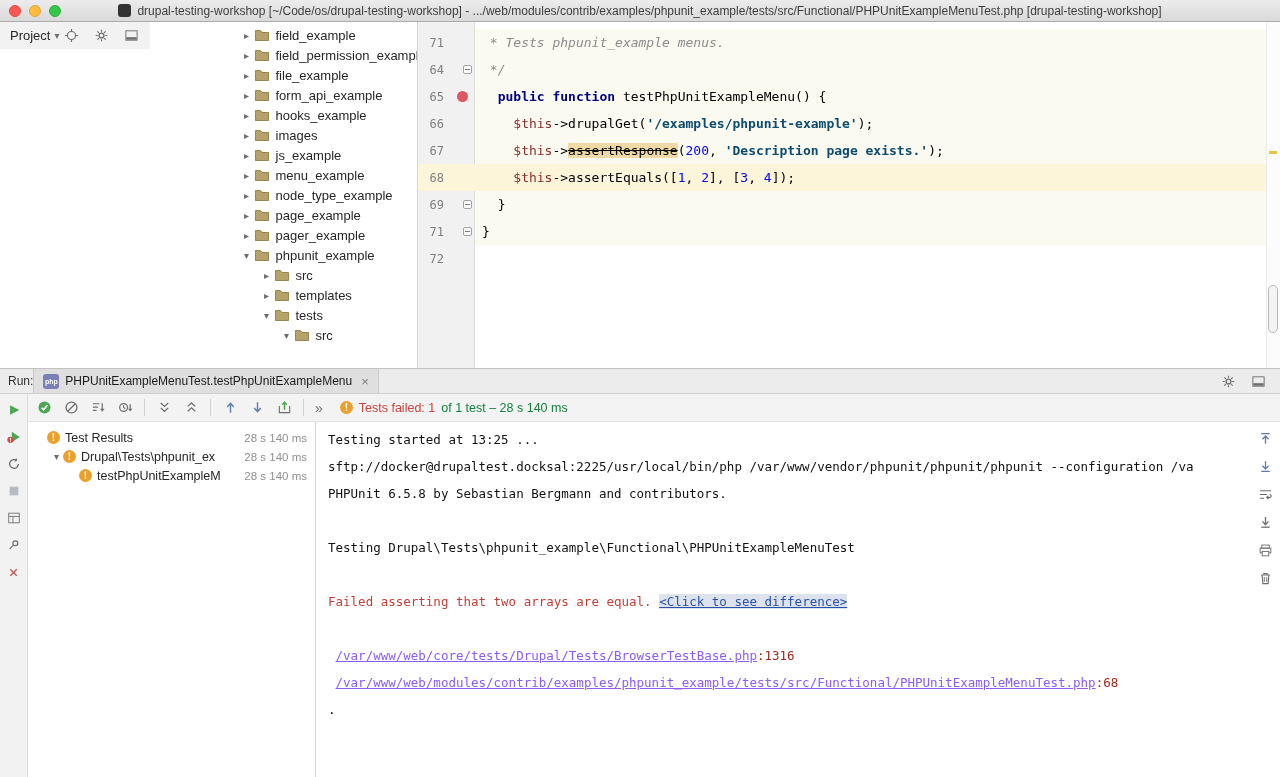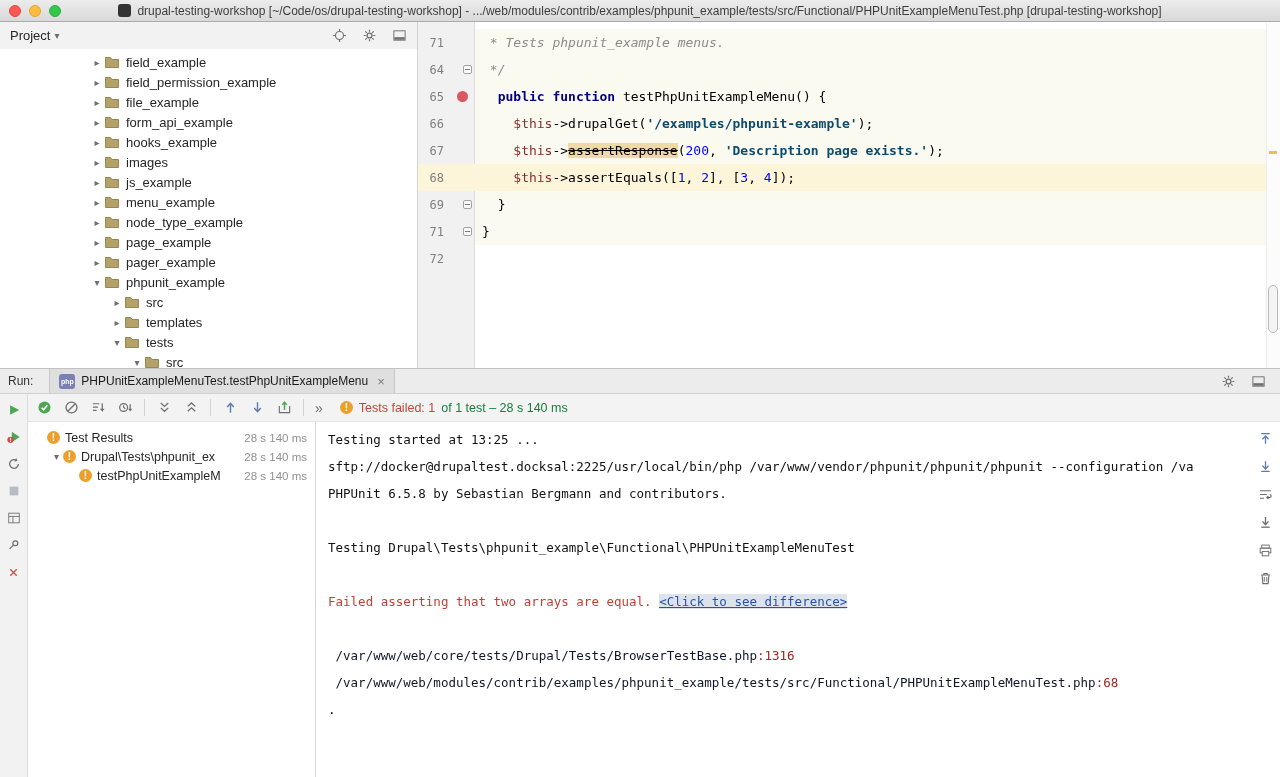--- a/index.html
+++ b/index.html
@@ -13,21 +13,21 @@
   .tl{width:12px;height:12px;border-radius:50%;display:inline-block}
   .tl.r{background:#FC5753;border:1px solid #E2463F}
   .tl.y{background:#FDBC40;border:1px solid #E0A730}
   .tl.g{background:#34C84A;border:1px solid #2DAC3E}
   .titlewrap{margin:0 auto;display:flex;align-items:center;gap:6px;max-width:1150px;overflow:hidden;white-space:nowrap}
   .appicon{width:13px;height:13px;background:#333;border-radius:3px;flex:none}
   .titletext{font-size:12px;color:#3D3D3D}
 
   
   .main{display:flex;height:346px}
-  .project-panel{width:418px;flex:none;border-right:1px solid #D4D4D4;display:flex;flex-direction:column;background:#fff}
+  .project-panel{width:418px;flex:none;border-right:1px solid #D4D4D4;display:flex;flex-direction:row;background:#fff}
   .pp-header{height:27px;background:#F2F2F2;display:flex;align-items:center;padding:0 10px;gap:4px;flex:none}
   .pp-title{font-size:13px;color:#262626}
   .hcaret{color:#6E6E6E;font-size:10px}
   .pp-icons{margin-left:auto;display:flex;gap:14px;align-items:center}
   .ptree{flex:1;overflow:hidden;padding-top:3px}
   .prow{height:20px;display:flex;align-items:center;white-space:nowrap;cursor:default}
   .chev{width:14px;flex:none;font-size:10px;color:#6E6E6E;text-align:center}
   .ficon{width:17px;height:16px;flex:none;margin-right:5px;display:inline-flex}
   .plabel{font-size:13px;color:#262626}
 
@@ -54,21 +54,21 @@
   .tk-n{color:#0000FF}
   .tk-d{color:#000;text-decoration:line-through;background:#EFD9A6}
   .escroll{position:absolute;top:0;right:0;bottom:0;width:14px;background:#FCFCFC;border-left:1px solid #ECECEC}
   .sthumb{position:absolute;top:263px;left:1px;width:10px;height:48px;border:1px solid #B9B9B9;border-radius:6px;background:#F4F4F4}
   .smark{position:absolute;right:3px;width:8px;height:3px;background:#E8C442;top:129px}
 
   
   .runpanel{position:absolute;left:0;right:0;bottom:0;height:409px;border-top:1px solid #C2C2C2;
     background:#fff;display:flex;flex-direction:column}
   .rtabbar{height:25px;flex:none;background:#ECECEC;border-bottom:1px solid #D0D0D0;display:flex;align-items:center;padding:0 8px;gap:0}
-  .runlabel{font-size:12px;color:#333;margin-right:16px}
+  .runlabel{font-size:12px;color:#333;margin-right:0}
   .rtab{height:24px;display:flex;align-items:center;gap:6px;padding:0 9px;background:#DFDFDF;
     border-left:1px solid #C8C8C8;border-right:1px solid #C8C8C8;font-size:12px;color:#1A1A1A;cursor:default}
   .phpicon{width:16px;height:15px;border-radius:3px;background:#7A7FB4;color:#fff;font-weight:bold;
     font-size:7px;display:flex;align-items:center;justify-content:center;flex:none}
   .tabclose{color:#7A7A7A;font-size:13px;margin-left:3px;cursor:pointer}
   .rtab-spacer{flex:1}
   .rtab-icons{display:flex;gap:14px;align-items:center;padding-right:6px}
   .rbody{flex:1;display:flex;min-height:0}
   .rleftcol{width:28px;flex:none;background:#F2F2F2;border-right:1px solid #DCDCDC;display:flex;flex-direction:column;
     align-items:center;padding-top:8px;gap:11px}
@@ -87,21 +87,21 @@
   .trow{height:19px;display:flex;align-items:center;padding-right:8px;cursor:default;white-space:nowrap}
   .trow .chev{width:13px}
   .trow .errball{margin-right:5px}
   .tlabel{font-size:12.5px;color:#262626;flex:1;min-width:0;overflow:hidden}
   .ttime{color:#909090;font-size:11.5px;margin-left:8px;flex:none}
   .rconsole-wrap{flex:1;display:flex;min-width:0;background:#fff}
   .rconsole{flex:1;min-width:0;overflow:hidden;padding:4px 0 0 12px;font:12.5px/27px "DejaVu Sans Mono",monospace;color:#111}
   .cline{white-space:pre;height:27px}
   .cl-p{color:#121212}
   .cl-e{color:#C23F38}
-  .cl-l{color:#0f172a;cursor:pointer}
+  .cl-l{color:#8b5cf6;text-decoration:underline;cursor:pointer}
   .cl-ln{color:#A1261F}
   .cl-lh{color:#2A50A8;text-decoration:underline;background:#DCE3EC;cursor:pointer}
   .rrightcol{width:30px;flex:none;background:#fff;display:flex;flex-direction:column;align-items:center;
     padding-top:8px;gap:12px}
 
   .ico{width:16px;height:16px;display:inline-flex;align-items:center;justify-content:center;cursor:pointer;flex:none}
 </style>
 </head>
 <body>
 

